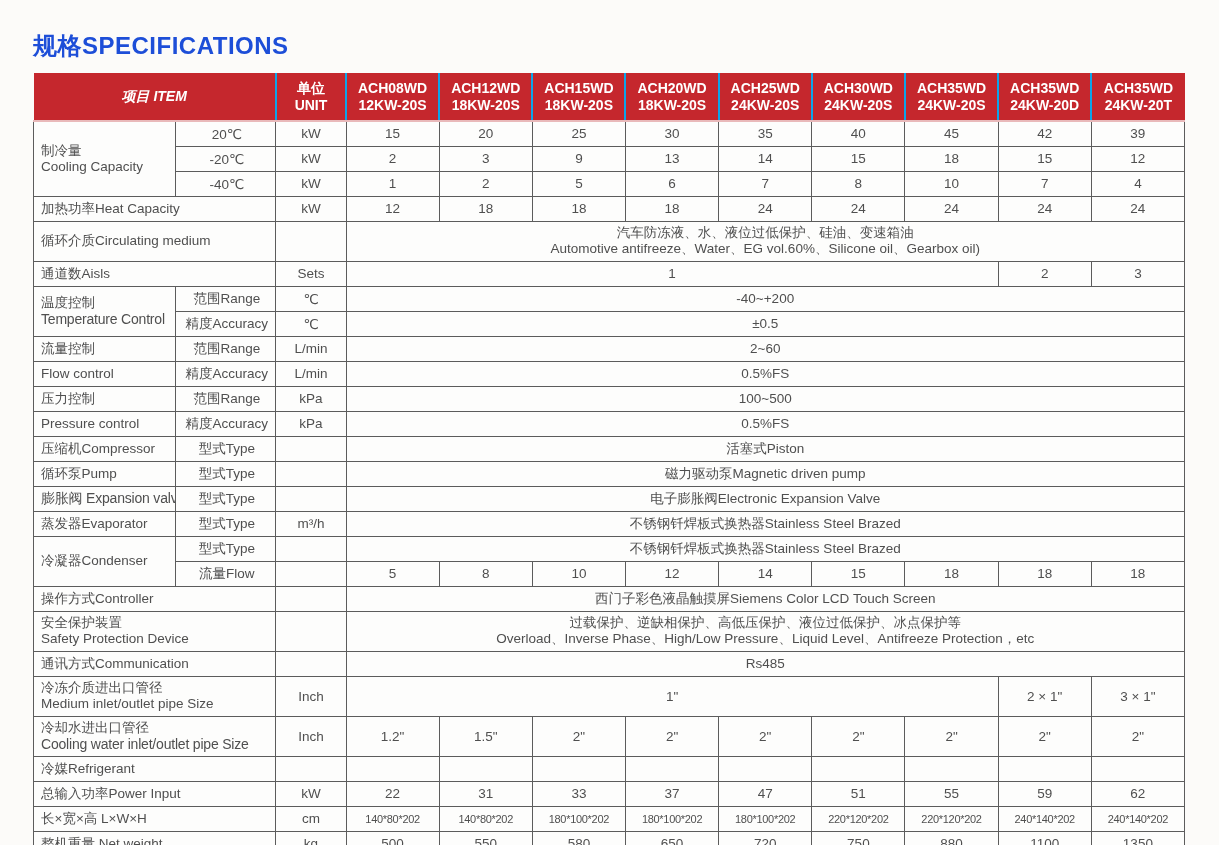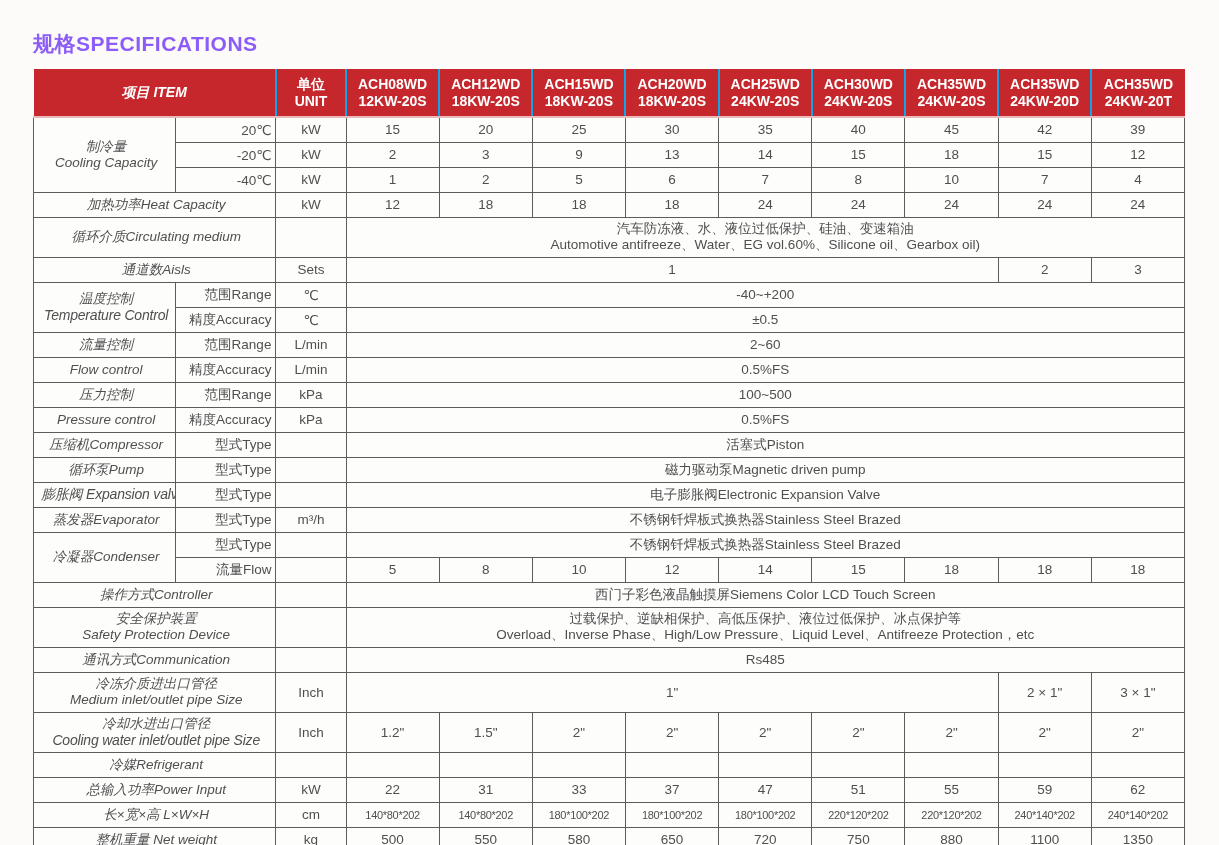--- a/index.html
+++ b/index.html
@@ -1,31 +1,31 @@
 <!DOCTYPE html>
 <html><head>
 <meta charset="utf-8">
 <style>
   html,body{margin:0;padding:0;background:#fcfbf9;
     font-family:"Liberation Sans","DejaVu Sans",sans-serif;}
   .page{width:1219px;height:845px;box-sizing:border-box;padding:30px 33px 0 33px;overflow:hidden;}
-  .title{font-size:21px;font-weight:bold;color:#8b5cf6;letter-spacing:.5px;margin:0 0 11px 0;}
+  .title{font-size:24px;font-weight:bold;color:#1d4ed8;letter-spacing:.5px;margin:0 0 11px 0;}
   table.spec{border-collapse:collapse;table-layout:fixed;width:1152px;}
   
   thead th{background:#c5272d;color:#ffffff;font-size:14px;font-weight:bold;
     line-height:1.2;text-align:center;vertical-align:middle;padding:4px 1px;
     border-left:2px solid #0ea5e9;border-bottom:2px solid #e9b9ba;}
   thead th:first-child{border-left:none;font-style:italic;}
   thead tr{height:48px;}
   
   td{border:1px solid #5c5c5c;color:#4f4f4f;font-size:13.5px;vertical-align:middle;
     padding:1px 4px;background:#fdfdfc;overflow:hidden;white-space:nowrap;}
   tr.s{height:25px;} tr.d{height:40px;}
-  td.lab{text-align:center;padding-left:7px;line-height:1.18;font-style:italic;}
-  td.sub{text-align:right;padding-left:6px;}
+  td.lab{text-align:left;padding-left:7px;line-height:1.18;}
+  td.sub{text-align:center;padding-left:6px;}
   td.unit,td.val{text-align:center;}
   td.val2{text-align:center;line-height:1.2;white-space:normal;}
   .tight{font-size:14px;letter-spacing:-0.2px;}
   .dim{font-size:11px;letter-spacing:-0.3px;padding:1px 0;}
 </style>
 </head>
 <body>
 
 <div class="page">
   <h1 class="title">规格SPECIFICATIONS</h1>

